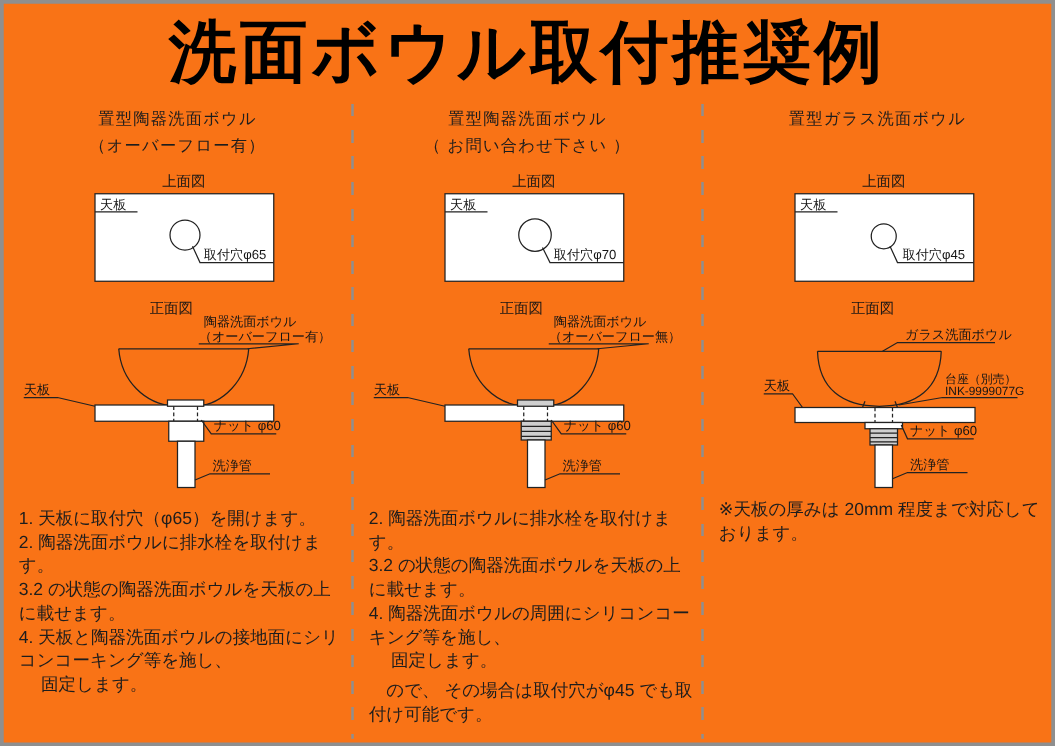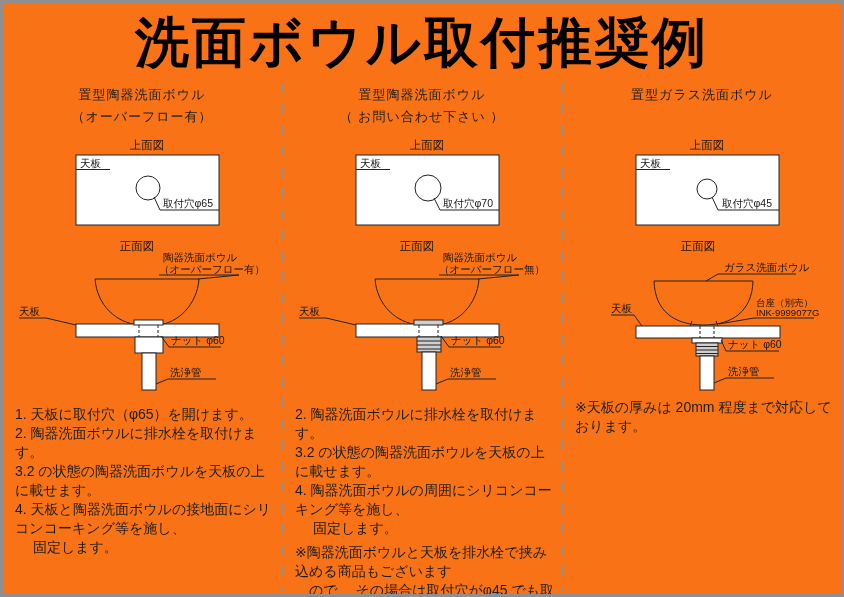--- a/index.html
+++ b/index.html
@@ -148,21 +148,21 @@
         <rect x="136" y="119" width="14" height="38" class="lnf"></rect>
         <text x="13" y="82">天板</text>
         <polyline points="13,85 40,85 70,92" class="ln"></polyline>
         <text x="165" y="111">ナット φ60</text>
         <polyline points="155,103 163,114 215,114" class="ln"></polyline>
         <text x="164" y="143">洗浄管</text>
         <polyline points="150,151 162,146 210,146" class="ln"></polyline>
       </svg>
 
       <div class="steps"><div>2. 陶器洗面ボウルに排水栓を取付けます。</div><div>3.2 の状態の陶器洗面ボウルを天板の上に載せます。</div><div>4. 陶器洗面ボウルの周囲にシリコンコーキング等を施し、</div><div>　 固定します。</div></div>
-      <div class="notes"><div>※陶器洗面ボウルと天板を排水栓で挟み込める商品もございます</div><div>　ので、 その場合は取付穴がφ45 でも取付け可能です。</div></div>
+      <div class="notes"><div>　ので、 その場合は取付穴がφ45 でも取付け可能です。</div></div>
     </div>
 
     <div class="sep"></div>
 
     <div class="col">
       <div class="col-header">
         <div>置型ガラス洗面ボウル</div>
         <div></div>
       </div>
 

